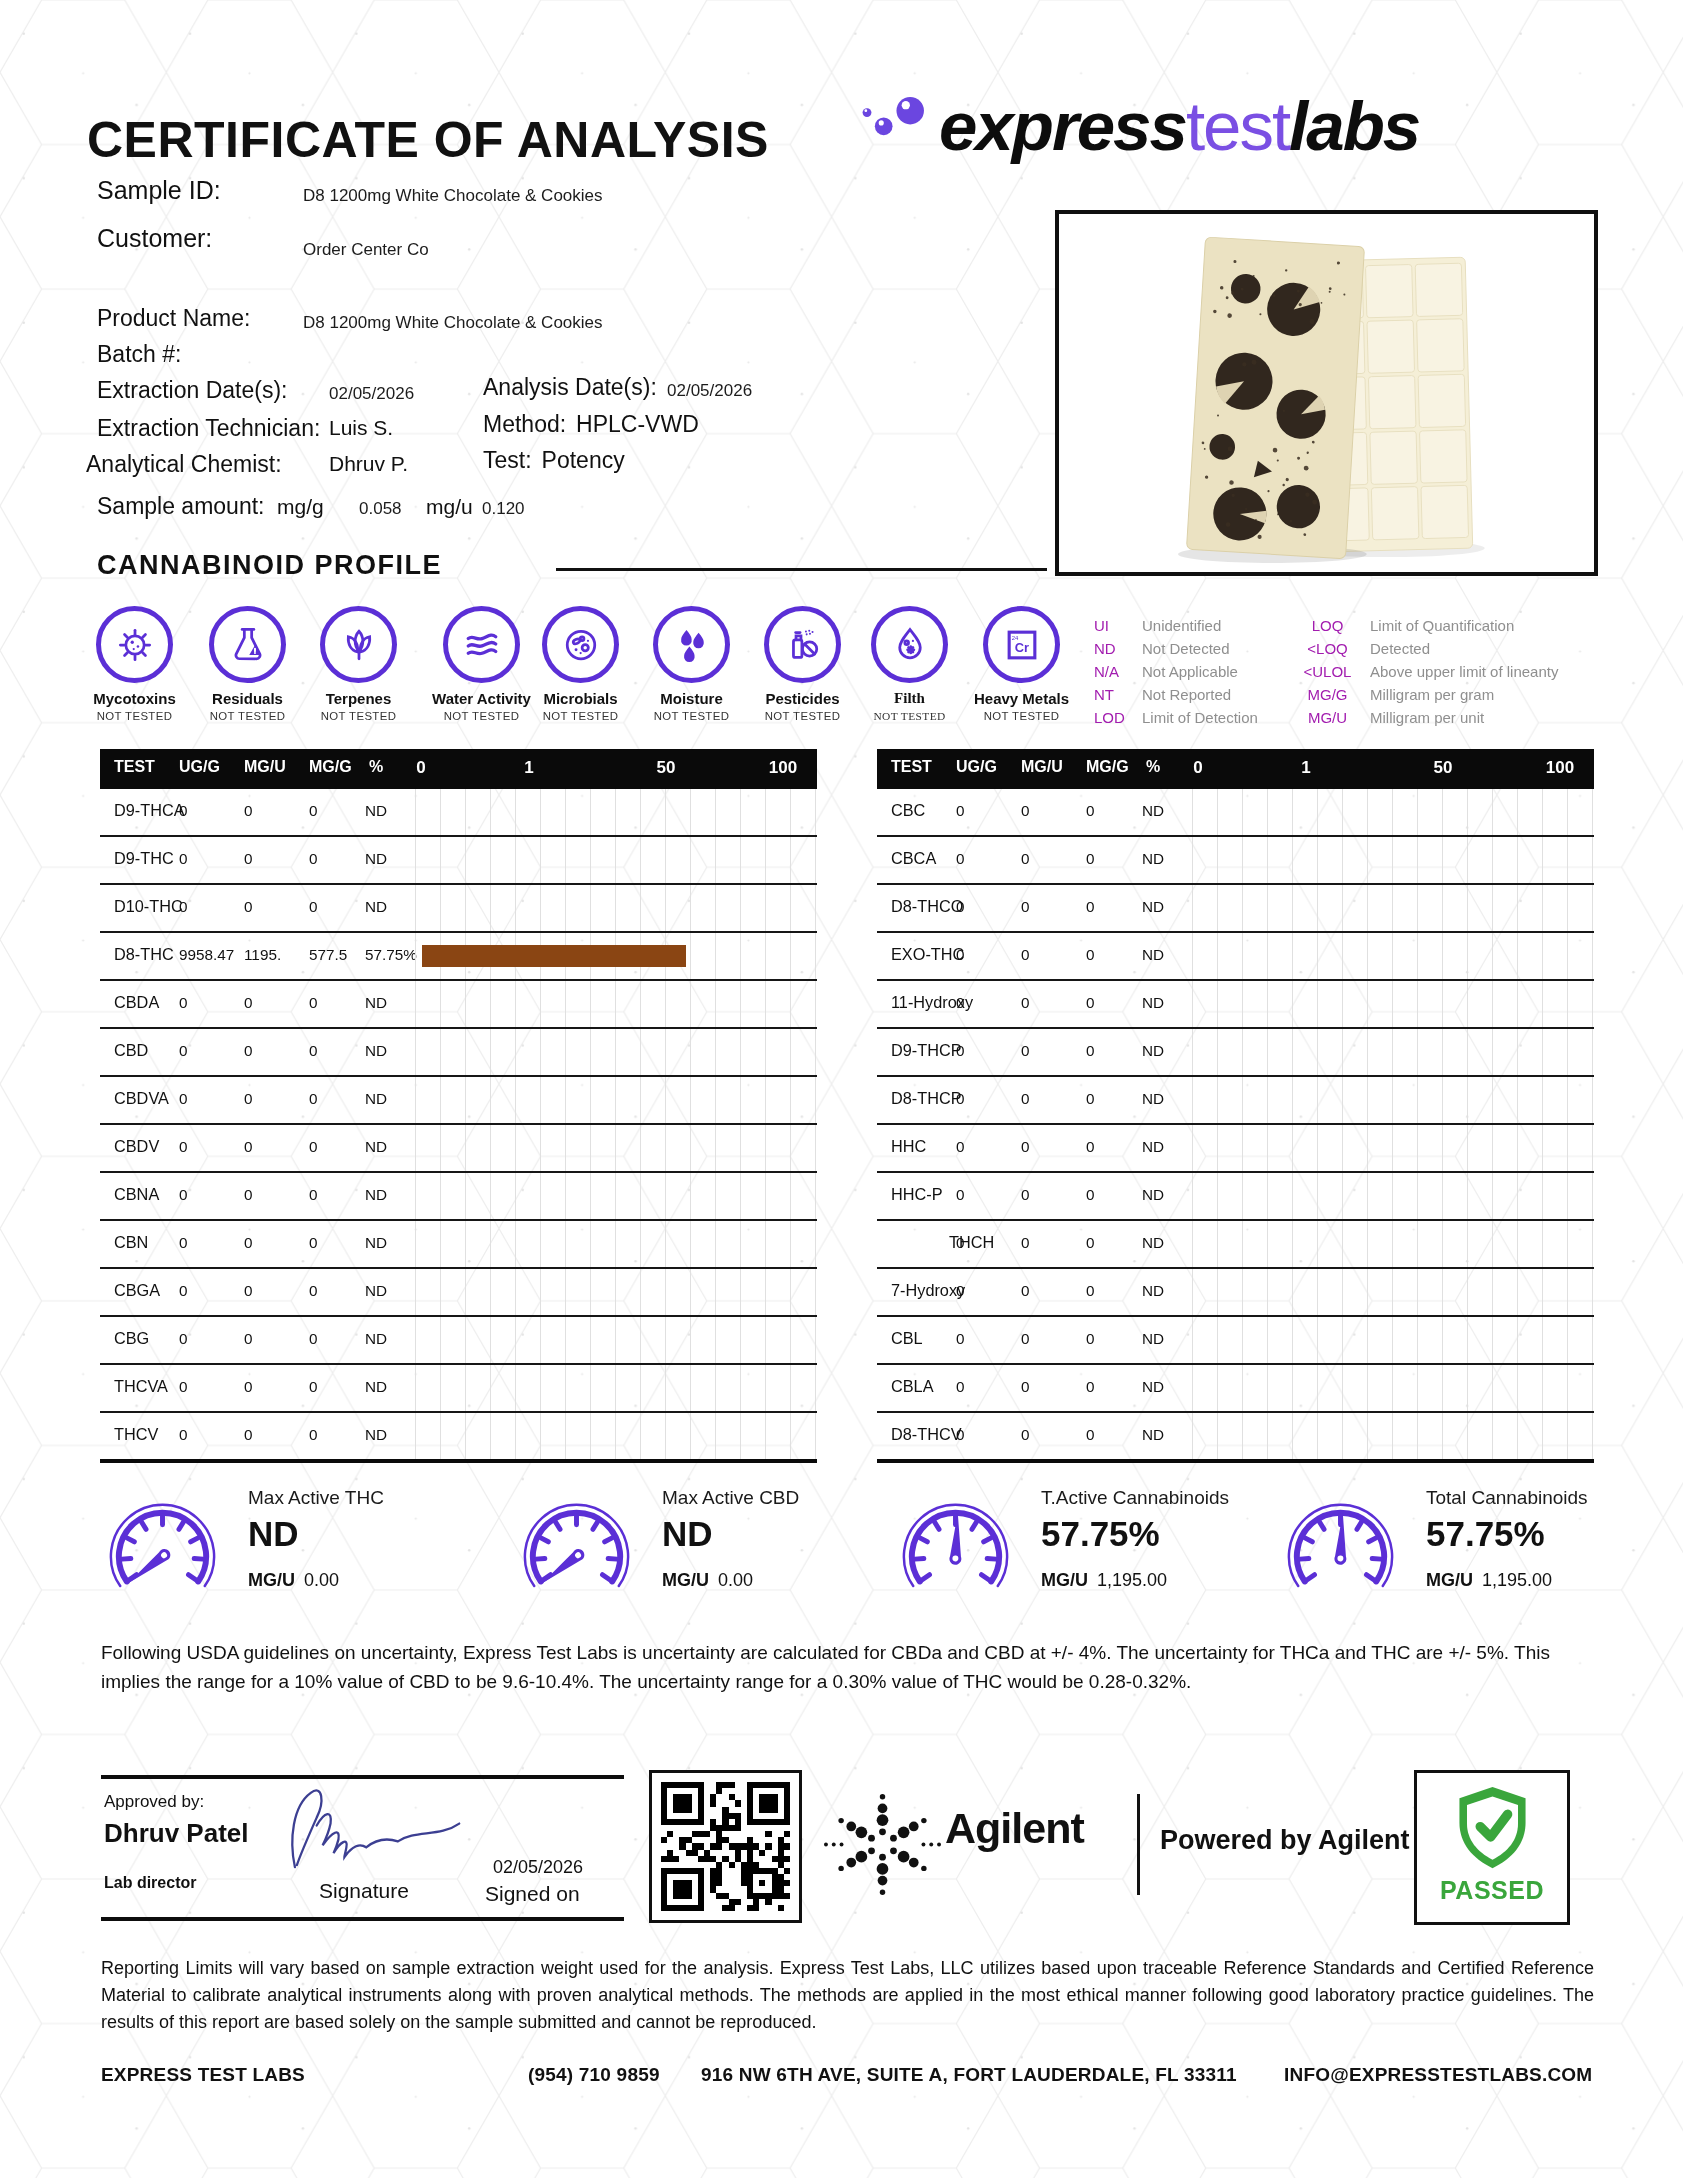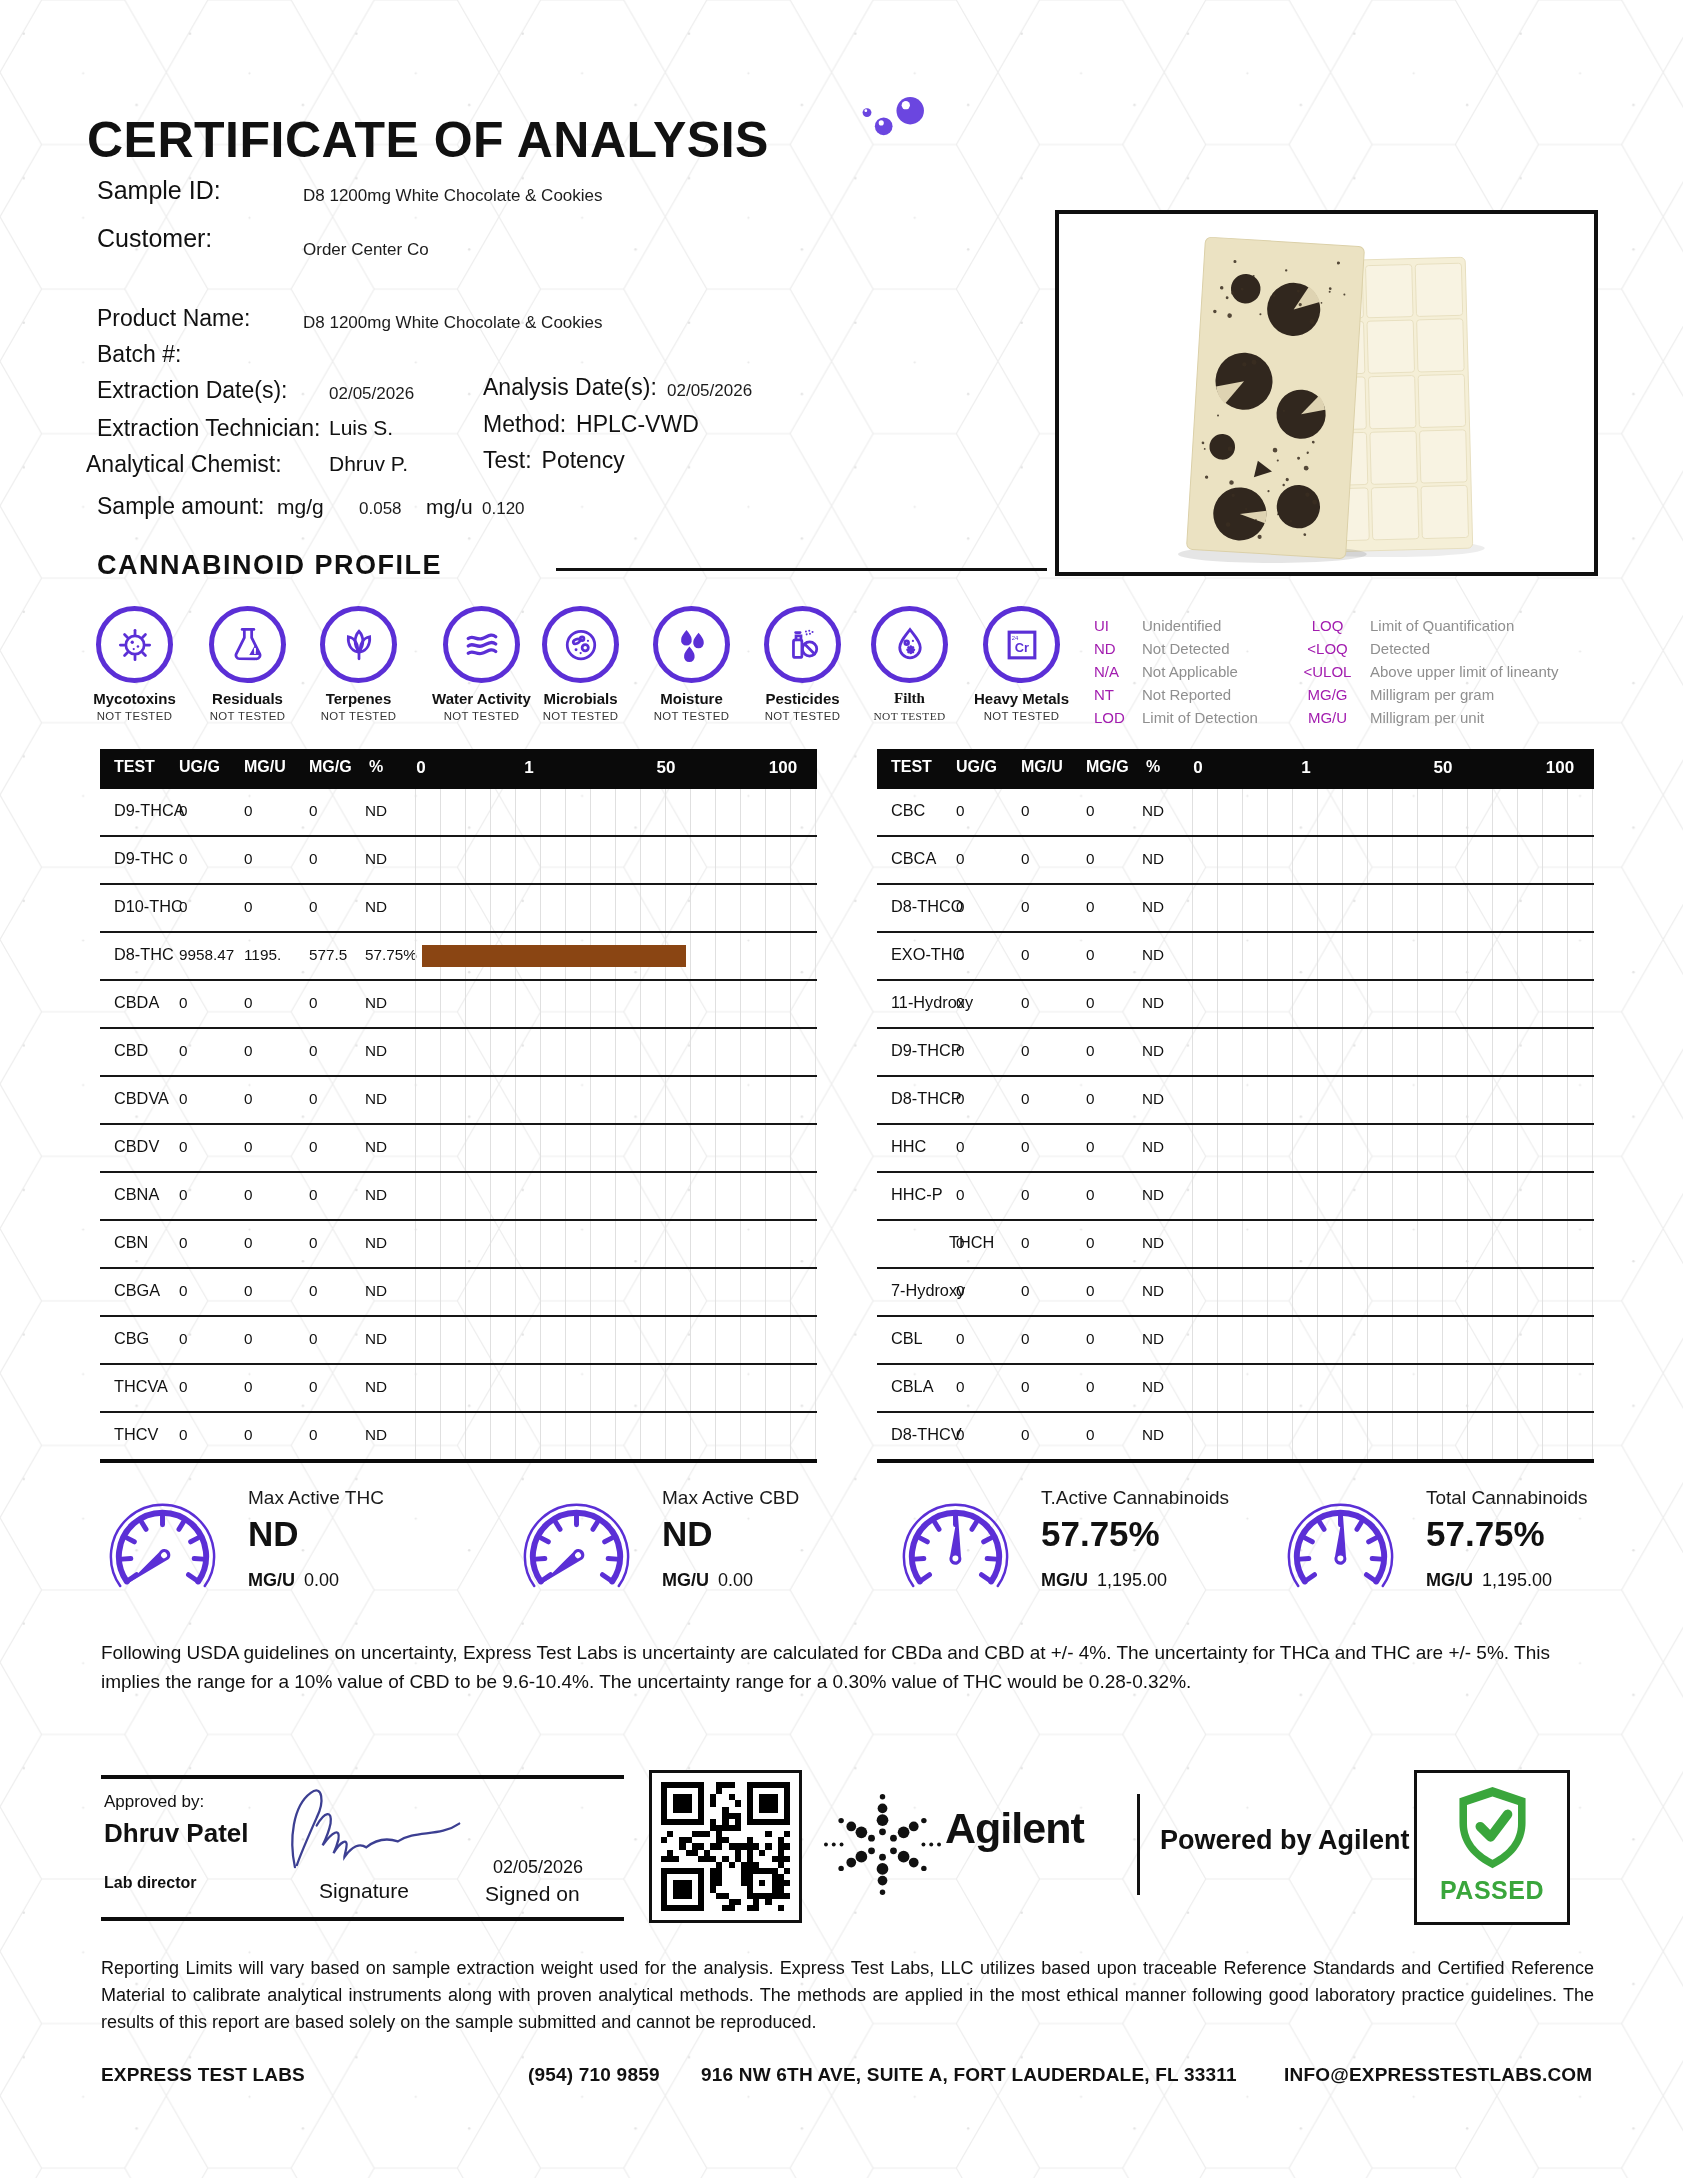--- a/index.html
+++ b/index.html
@@ -98,20 +98,21 @@
 
   <div class="abs" id="title">CERTIFICATE OF ANALYSIS</div>
   <svg class="abs" id="logo-bubbles" width="71" height="55" viewBox="0 0 72 56">
     <circle cx="8" cy="22" r="4.5" fill="#6b46e0"></circle>
       <circle cx="6.8" cy="20" r="1.4" fill="#fff"></circle>
     <circle cx="25" cy="36" r="9" fill="#6b46e0"></circle>
       <circle cx="22.5" cy="32.5" r="2.6" fill="#fff"></circle>
     <circle cx="52" cy="20" r="14" fill="#6b46e0"></circle>
       <circle cx="47.5" cy="14.5" r="4.2" fill="#fff"></circle>
   </svg>
+  <div class="abs" id="logo"><span class="p1">express</span><span class="p2">test</span><span class="p3">labs</span></div>
 
   <span class="abs s25" style="left:97px;top:176px">Sample ID:</span>
   <span class="abs val" style="left:303px;top:186px">D8 1200mg White Chocolate &amp; Cookies</span>
   <span class="abs s25" style="left:97px;top:224px">Customer:</span>
   <span class="abs val" style="left:303px;top:240px">Order Center Co</span>
   <span class="abs s23" style="left:97px;top:305px">Product Name:</span>
   <span class="abs val" style="left:303px;top:313px">D8 1200mg White Chocolate &amp; Cookies</span>
   <span class="abs s23" style="left:97px;top:341px">Batch #:</span>
   <span class="abs val" style="left:303px;top:347px"></span>
   <span class="abs s23" style="left:97px;top:377px">Extraction Date(s):</span>

